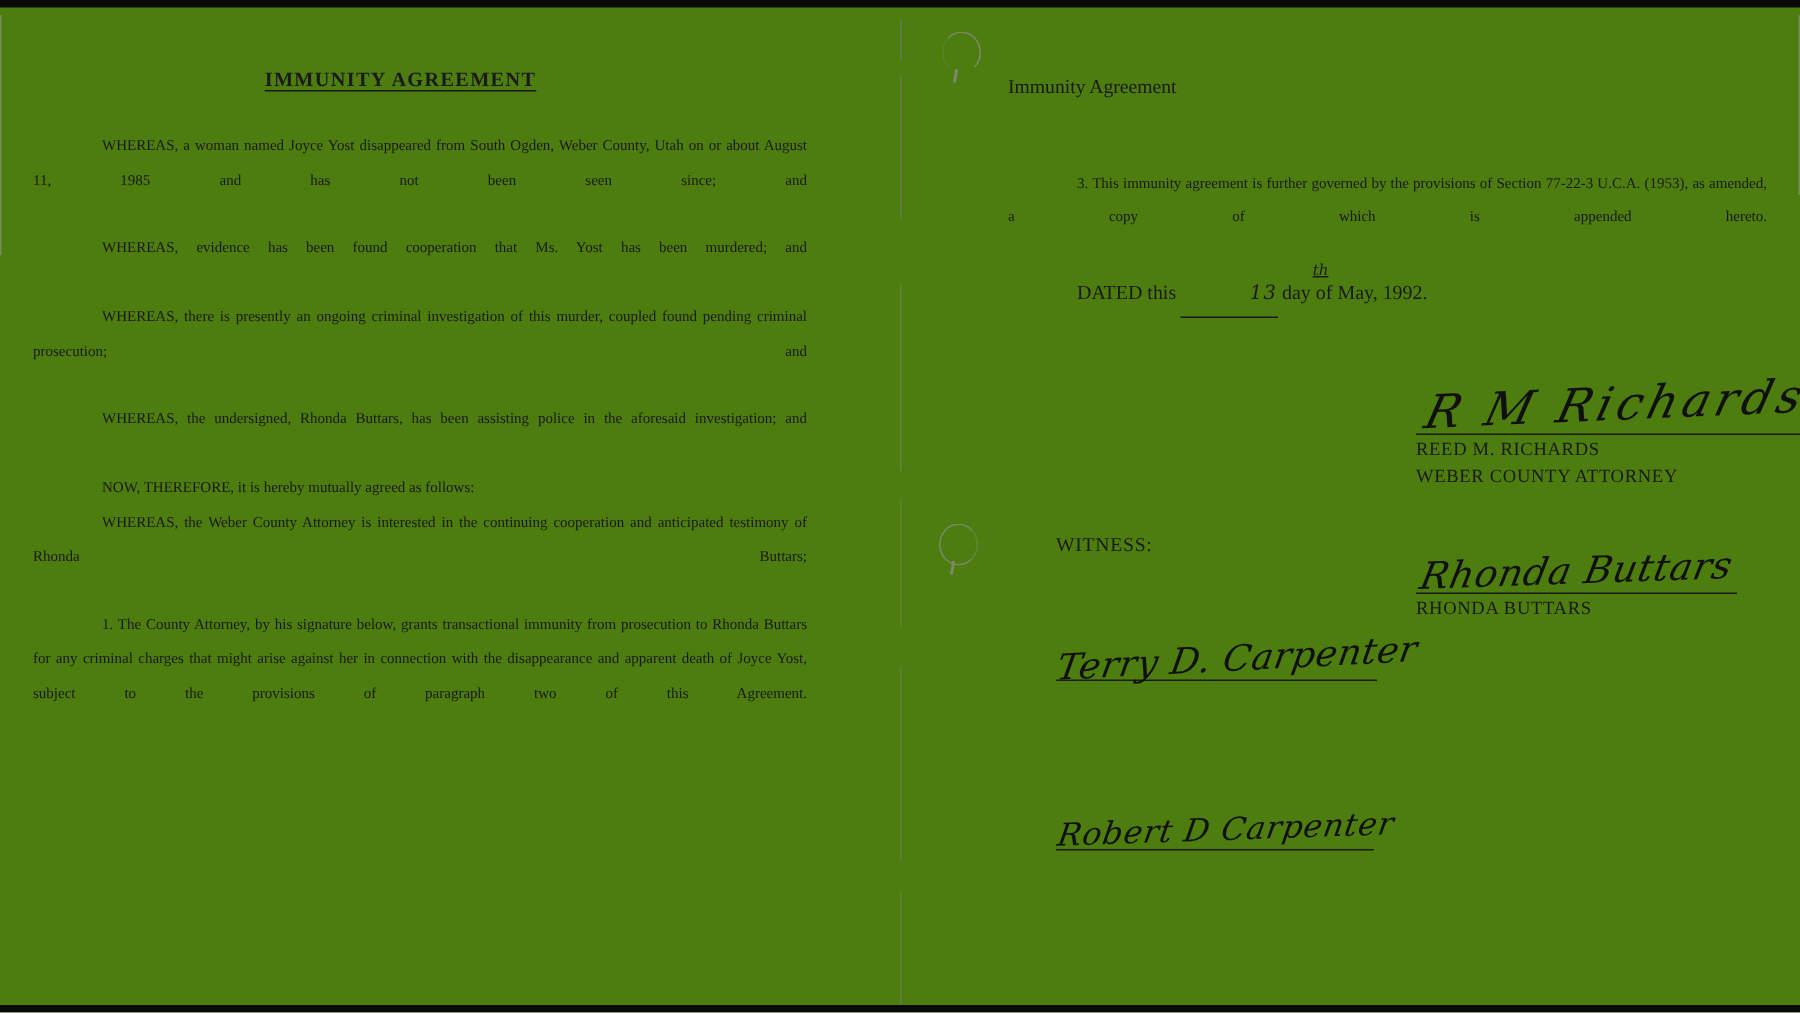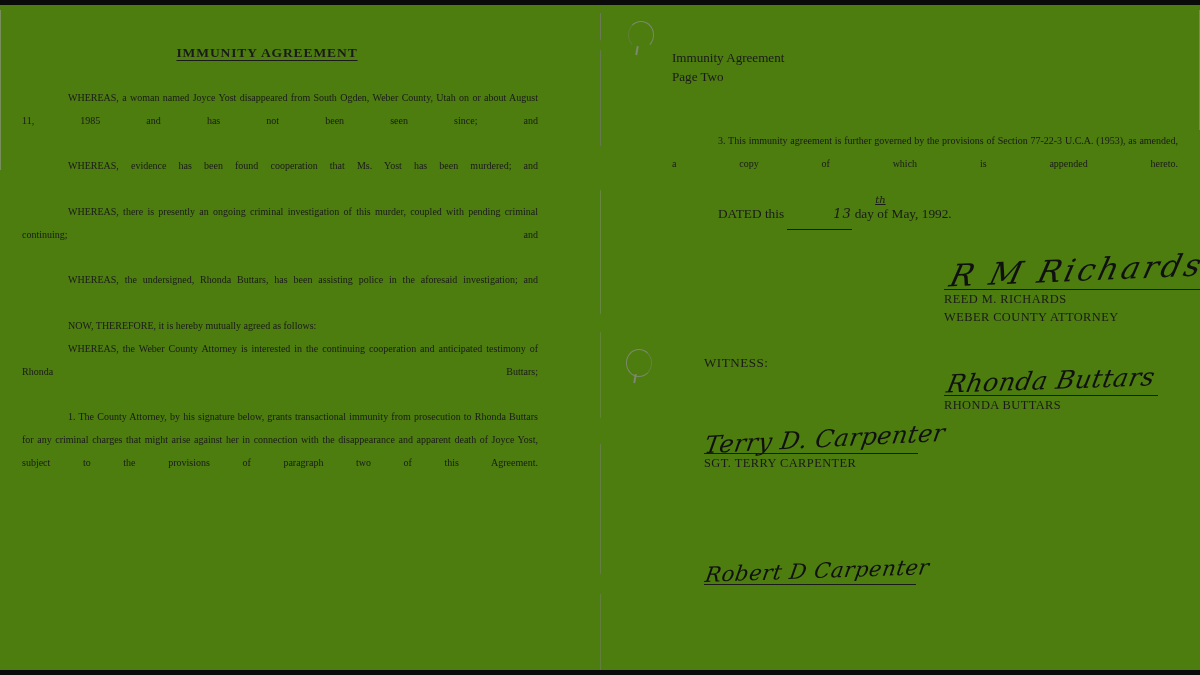--- a/index.html
+++ b/index.html
@@ -264,39 +264,38 @@
 
   <div class="page page-left">
     <div class="page-body">
 
       <h1 class="doc-title">IMMUNITY AGREEMENT</h1>
 
       <p class="para">WHEREAS, a woman named Joyce Yost disappeared from South Ogden, Weber County, Utah on or about August 11, 1985 and has not been seen since; and</p>
 
       <p class="para">WHEREAS, evidence has been found cooperation that Ms. Yost has been murdered; and</p>
 
-      <p class="para">WHEREAS, there is presently an ongoing criminal investigation of this murder, coupled with pending criminal continuing; and</p>
+      <p class="para">WHEREAS, there is presently an ongoing criminal investigation of this murder, coupled found pending criminal prosecution; and</p>
 
       <p class="para">WHEREAS, the undersigned, Rhonda Buttars, has been assisting police in the aforesaid investigation; and</p>
 
       <p class="para no-stretch">NOW, THEREFORE, it is hereby mutually agreed as follows:</p>
 
       <p class="para">WHEREAS, the Weber County Attorney is interested in the continuing cooperation and anticipated testimony of Rhonda Buttars;</p>
 
       <p class="para">1.  The County Attorney, by his signature below, grants transactional immunity from prosecution to Rhonda Buttars for any criminal charges that might arise against her in connection with the disappearance and apparent death of Joyce Yost, subject to the provisions of paragraph two of this Agreement.</p>
 
     </div>
   </div>
 
   <div class="page page-right">
     <div class="page-body">
 
       <div class="page-header">
         <div>Immunity Agreement</div>
-        <div>Page Two</div>
       </div>
 
       <p class="para">3.  This immunity agreement is further governed by the provisions of Section 77-22-3 U.C.A. (1953), as amended, a copy of which is appended hereto.</p>
 
       <p class="dated-line">
         <span>DATED this</span><span class="date-blank"><span class="date-num">13</span><span class="date-ordinal">th</span></span><span>day of May, 1992.</span>
       </p>
 
       <div class="sig-stack">
 
@@ -318,21 +317,20 @@
       </div>
 
       <div class="witness-area">
 
         <div class="witness-label">WITNESS:</div>
 
         <div class="sig-block">
           <div class="sig-rule wit">
             <span class="ink ink-terry">Terry D. Carpenter</span>
           </div>
-          <div class="sig-name">SGT. TERRY CARPENTER</div>
         </div>
 
         <div class="wit-gap"></div>
 
         <div class="sig-block">
           <div class="sig-rule wit2">
             <span class="ink ink-robert">Robert D Carpenter</span>
           </div>
         </div>
 

